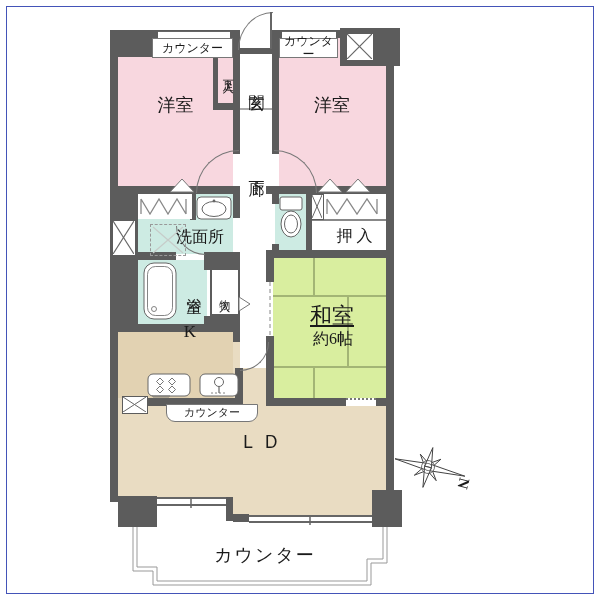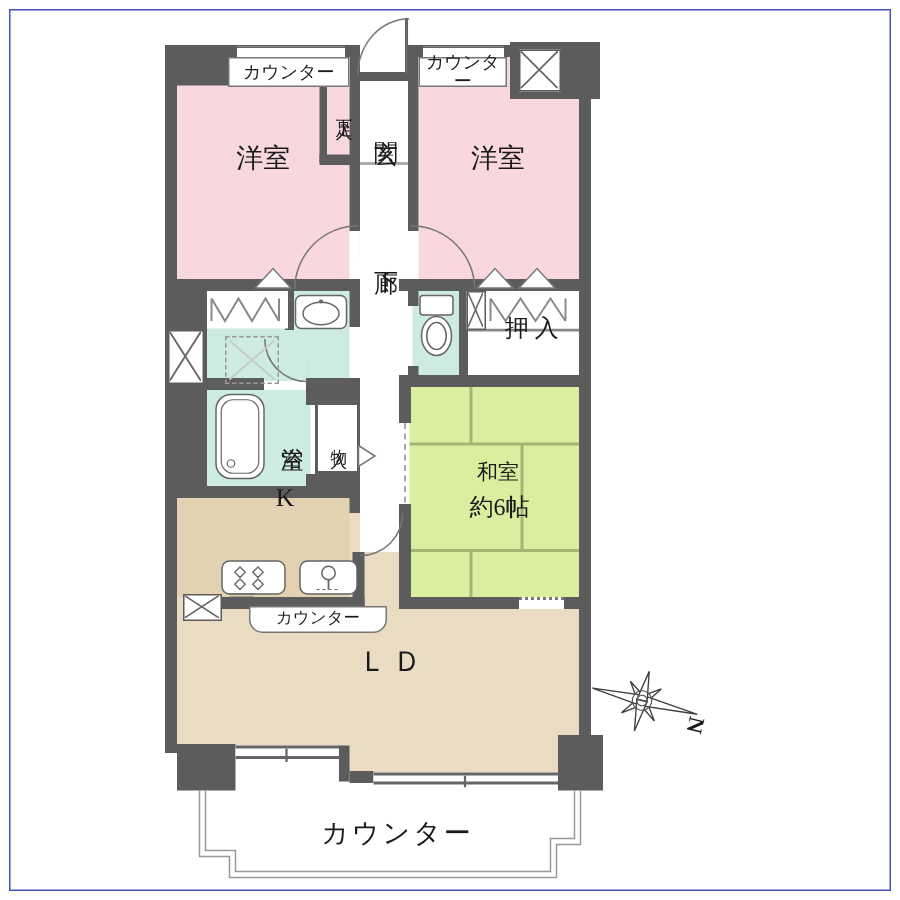--- a/index.html
+++ b/index.html
@@ -216,24 +216,25 @@
     </div>
   <div class="abs cntbox lbl" style="left:166px;top:404px;width:92px;height:18px;box-sizing:border-box;border-radius:0 0 9px 9px;font-size:11px;">
       <span>カウンター</span>
     </div>
 
   <div class="abs lbl" style="left:128px;top:94px;width:95px;height:22px;font-size:18px;">洋室</div>
   <div class="abs lbl" style="left:287px;top:94px;width:90px;height:22px;font-size:18px;">洋室</div>
   <div class="abs lbl vtext" style="left:247px;top:56px;width:18px;height:52px;font-size:16px;">玄関</div>
   <div class="abs lbl vtext" style="left:219px;top:42px;width:17px;height:60px;font-size:11px;">下足入</div>
   <div class="abs lbl vtext" style="left:247px;top:140px;width:18px;height:56px;font-size:16px;">廊下</div>
+  <div class="abs lbl" style="left:160px;top:226px;width:80px;height:22px;font-size:16px;">洗面所</div>
   <div class="abs lbl vtext" style="left:184px;top:264px;width:18px;height:46px;font-size:15px;">浴室</div>
   <div class="abs lbl vtext" style="left:216px;top:272px;width:16px;height:40px;font-size:11px;">物入</div>
-  <div class="abs lbl" style="left:312px;top:208px;width:89px;height:24px;font-size:16px;letter-spacing:4px;">押入</div>
-  <div class="abs lbl" style="left:300px;top:304px;width:64px;height:24px;font-size:14px;">和室</div>
+  <div class="abs lbl" style="left:312px;top:224px;width:89px;height:24px;font-size:16px;letter-spacing:4px;">押入</div>
+  <div class="abs lbl" style="left:300px;top:304px;width:64px;height:24px;font-size:22px;text-decoration:underline;">和室</div>
   <div class="abs lbl" style="left:296px;top:328px;width:74px;height:22px;font-size:16px;font-family:Liberation Serif, serif;">約6帖</div>
   <div class="abs lbl" style="left:152px;top:322px;width:76px;height:20px;font-size:17px;">K</div>
   <div class="abs lbl" style="left:210px;top:430px;width:104px;height:24px;font-size:19px;letter-spacing:4px;">ＬＤ</div>
   <div class="abs lbl" style="left:198px;top:542px;width:134px;height:26px;font-size:18px;letter-spacing:2px;">カウンター</div>
 
   <svg class="abs" style="left:120px;top:520px;" width="280" height="75">
     <polyline points="13,7 13,51 33,51 33,65 251,65 251,43 267,43 267,7" fill="none" stroke="#999" stroke-width="1"></polyline>
     <polyline points="17,7 17,47 37,47 37,61 247,61 247,39 263,39 263,7" fill="none" stroke="#999" stroke-width="1"></polyline>
   </svg>
 

